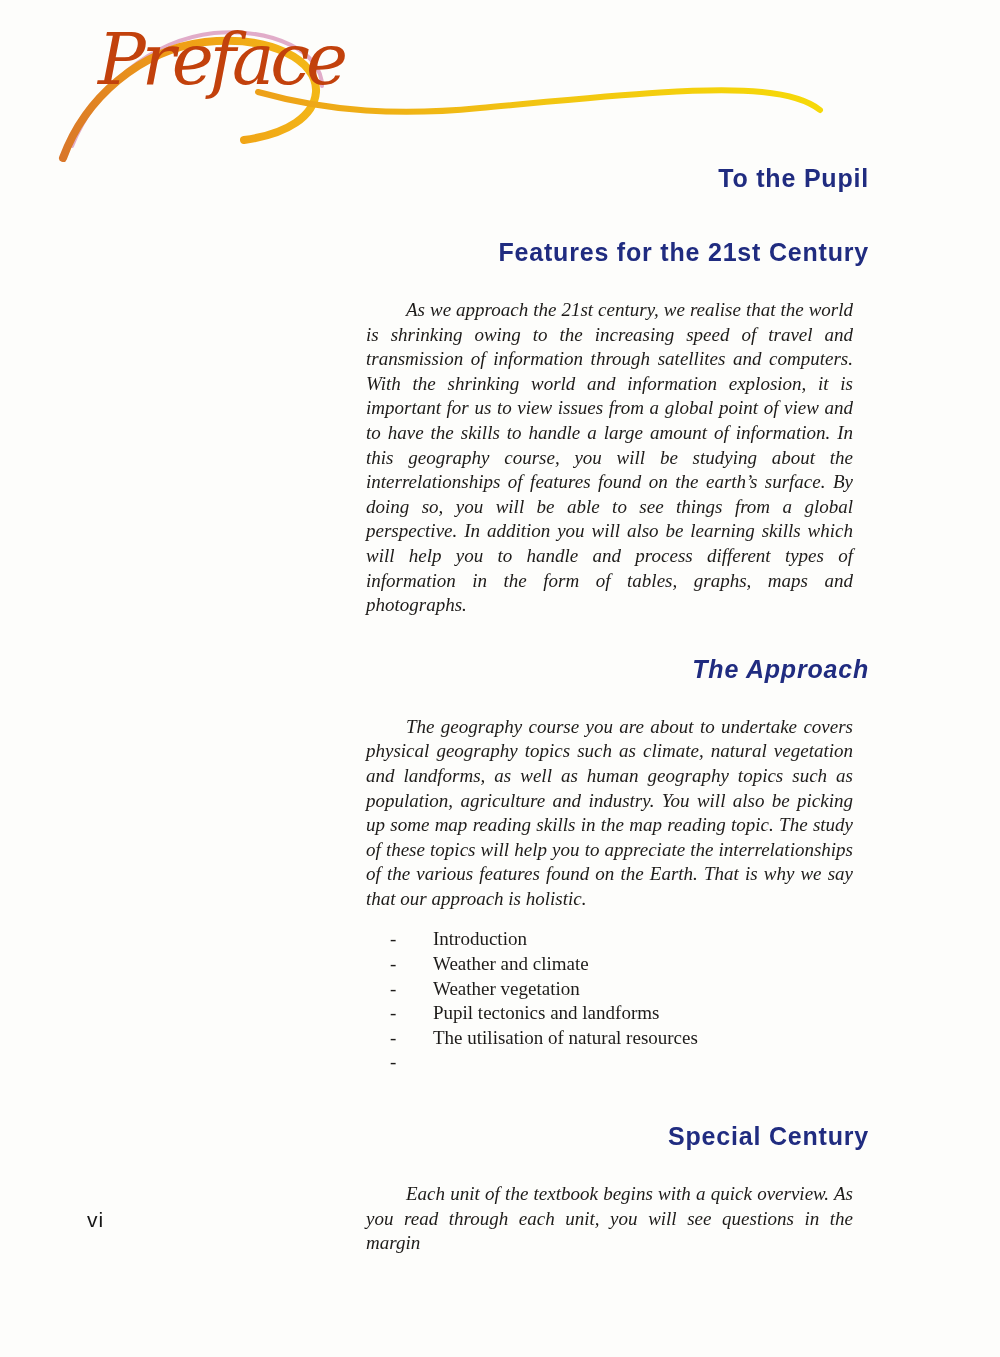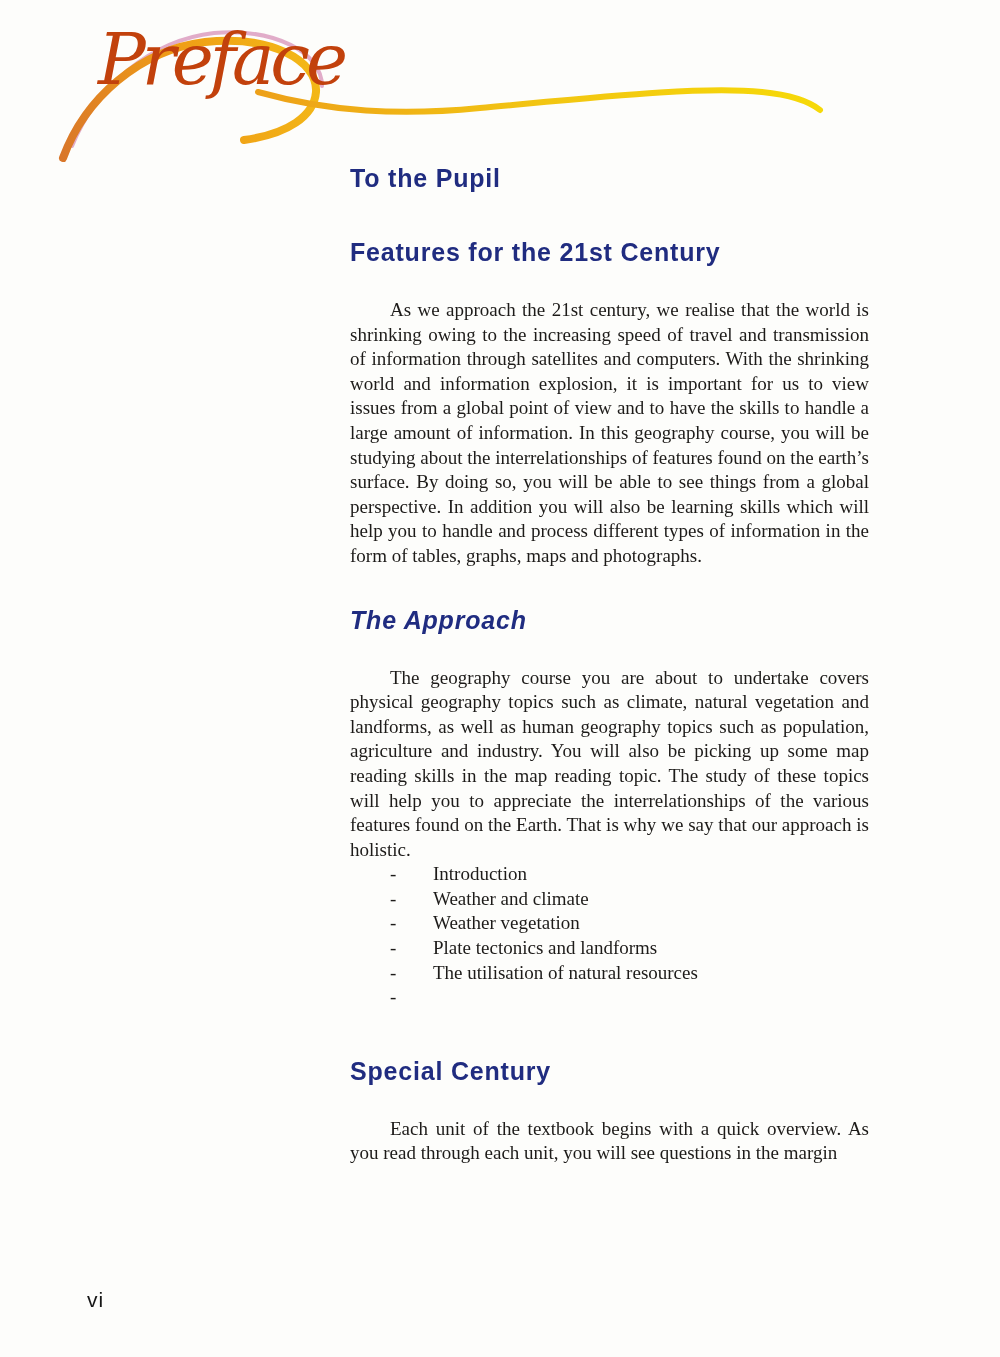--- a/index.html
+++ b/index.html
@@ -56,29 +56,30 @@
     text-align: justify;
   }
   .section-heading {
     font-family: "Liberation Sans", sans-serif;
     font-weight: bold;
     font-size: 25px;
     line-height: 30px;
     letter-spacing: 0.8px;
     color: var(--navy);
     margin: 0;
-    text-align: left;
+    text-align: right;
   }
   .mt-century { margin-top: 44px; }
   .mt-approach { margin-top: 36px; font-style: italic; }
   .mt-special { margin-top: 46px; }
 
   .para {
-    margin: 0;
+    margin: 16px;
     text-indent: 40px;
+    font-style: italic;
   }
   .mt-para { margin-top: 31px; }
   .mt-para2 { margin-top: 25px; }
 
   .book-title-underline {
     text-decoration: underline;
     text-underline-offset: 3px;
   }
 
   .theme-list {
@@ -94,21 +95,21 @@
   .theme-dash {
     width: 43px;
     flex: 0 0 43px;
   }
   .theme-text { flex: 1; }
 
   
   .page-number {
     position: absolute;
     left: 87px;
-    top: 1288px;
+    top: 1208px;
     font-family: "Liberation Sans", sans-serif;
     font-size: 21px;
     letter-spacing: 1px;
     color: #161616;
   }
 </style>
 </head>
 <body>
 
 <div class="page">
@@ -158,21 +159,21 @@
       <div class="theme-item">
         <span class="theme-dash">-</span>
         <span class="theme-text">Weather and climate</span>
       </div>
       <div class="theme-item">
         <span class="theme-dash">-</span>
         <span class="theme-text">Weather vegetation</span>
       </div>
       <div class="theme-item">
         <span class="theme-dash">-</span>
-        <span class="theme-text">Plate tectonics and landforms</span>
+        <span class="theme-text">Pupil tectonics and landforms</span>
       </div>
       <div class="theme-item">
         <span class="theme-dash">-</span>
         <span class="theme-text">The utilisation of natural resources</span>
       </div>
       <div class="theme-item">
         <span class="theme-dash">-</span>
       </div>
     </div>
 

